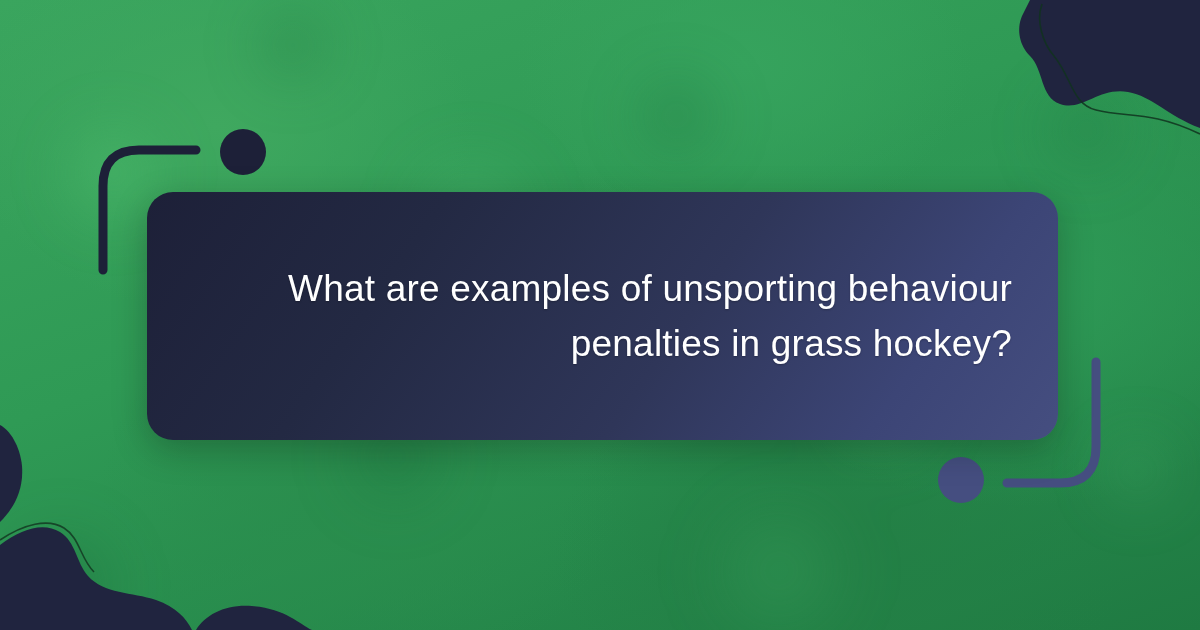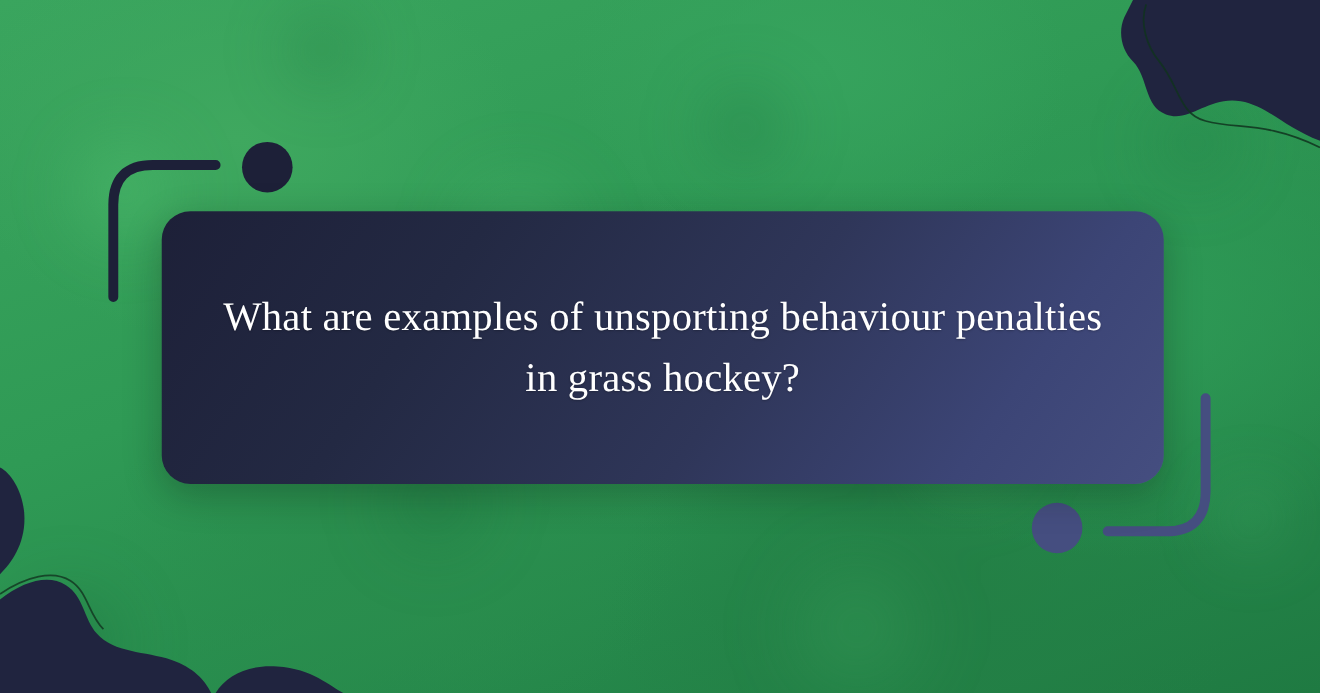--- a/index.html
+++ b/index.html
@@ -75,25 +75,25 @@
     box-shadow: 0 10px 34px rgba(10,20,14,0.28);
     display: flex;
     align-items: center;
     justify-content: center;
     box-sizing: border-box;
     padding: 0 46px;
   }
 
   .card-title {
     color: #ffffff;
-    font-family: Liberation Serif, serif;
+    font-family: Liberation Sans, sans-serif;
     font-size: 37px;
     font-weight: 400;
     line-height: 1.5;
-    text-align: center;
+    text-align: right;
     letter-spacing: 0.2px;
     margin: 0;
     text-shadow: 0 1px 2px rgba(0,0,0,0.25);
   }
 </style>
 </head>
 <body>
 
 <div id="stage">
 

